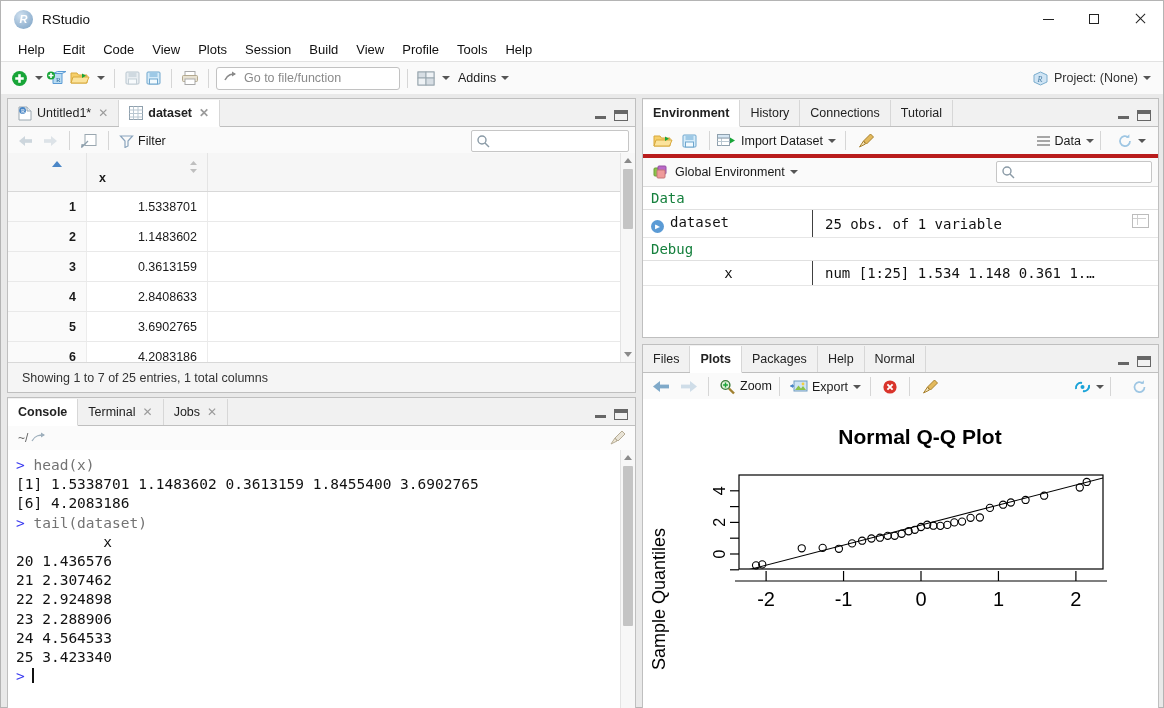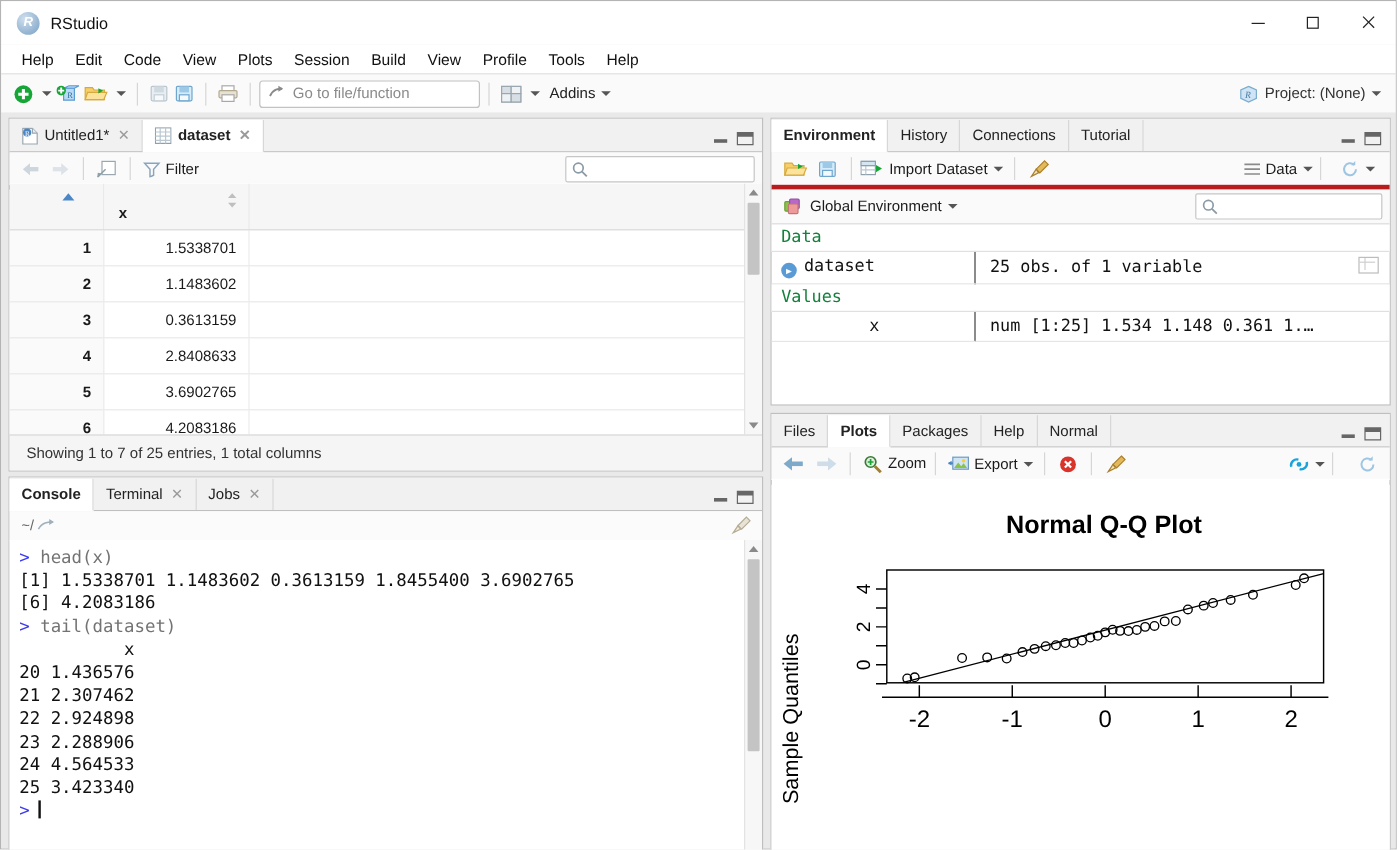--- a/index.html
+++ b/index.html
@@ -503,21 +503,21 @@
         <tr>
           <td class="name">
             <span class="expander">▶</span><span>dataset</span>
           </td>
           <td class="valc">
             <span>25 obs. of 1 variable</span>
             <span class="gridicon"></span>
           </td>
         </tr>
         <tr class="sect">
-          <td colspan="2">Values</td>
+          <td colspan="2">Debug</td>
         </tr>
         <tr>
           <td class="name" style="text-align:center">
             <span>x</span>
           </td>
           <td class="valc">
             <span>num [1:25] 1.534 1.148 0.361 1.…</span>
           </td>
         </tr>
       </tbody>

